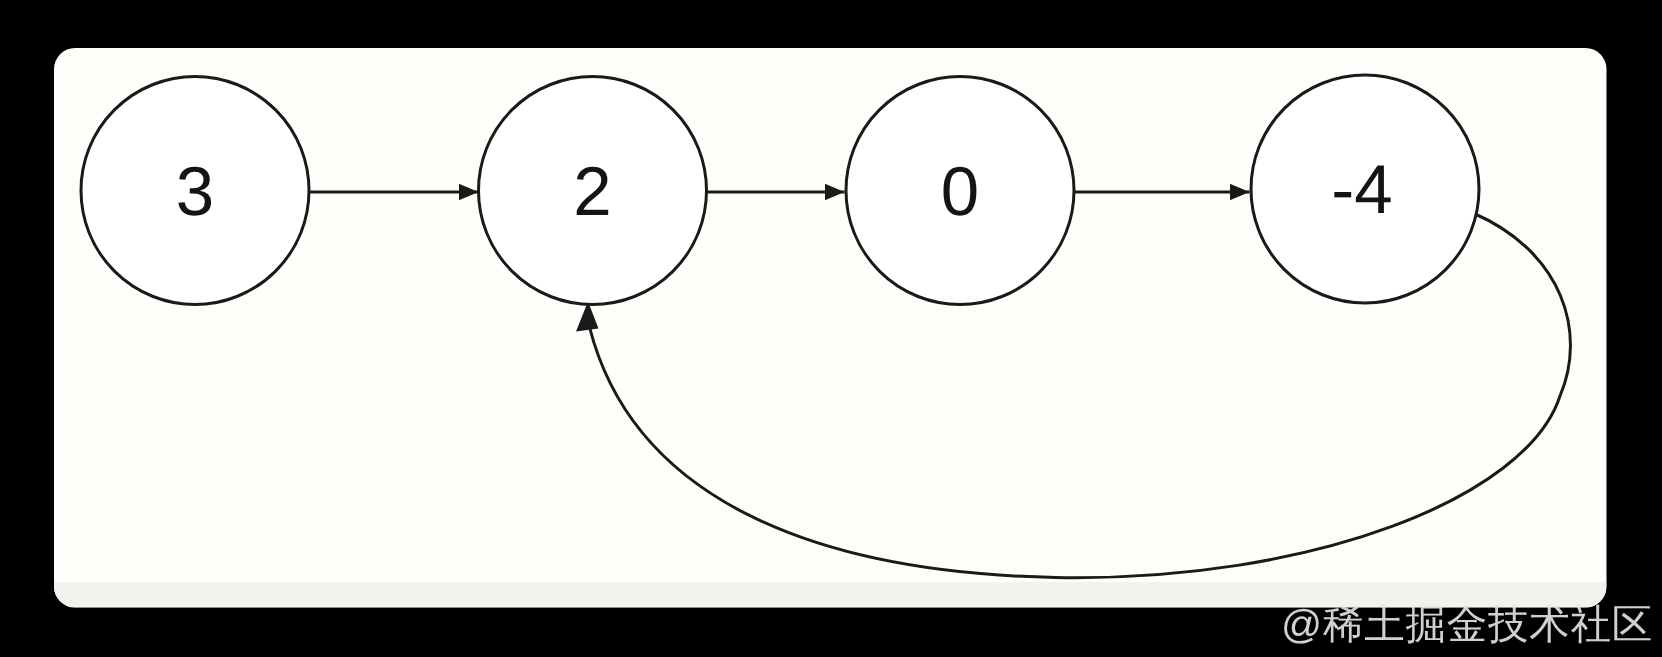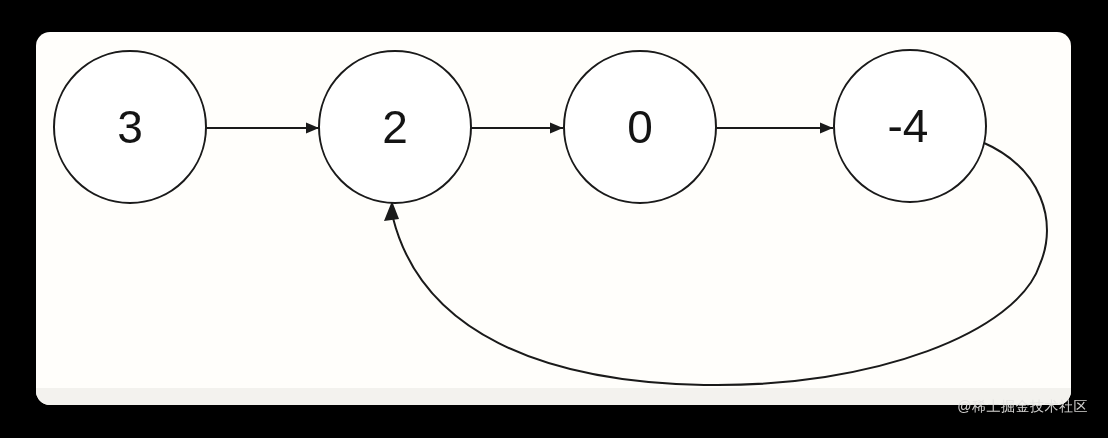--- a/index.html
+++ b/index.html
@@ -29,25 +29,25 @@
     width: 1035px;
     height: 373px;
   }
   .node-label {
     font-family: "Liberation Sans", sans-serif;
     font-size: 46px;
     fill: #141414;
   }
   .watermark {
     position: absolute;
-    right: 20px;
+    right: 6px;
     top: 398px;
     color: #e3e2e0;
     opacity: 0.92;
-    font-size: 14px;
+    font-size: 27px;
     letter-spacing: 0.5px;
     white-space: nowrap;
   }
 </style>
 </head>
 <body>
 
 <div class="panel">
   <svg viewBox="0 0 1035 373" xmlns="http://www.w3.org/2000/svg">
     <defs>

